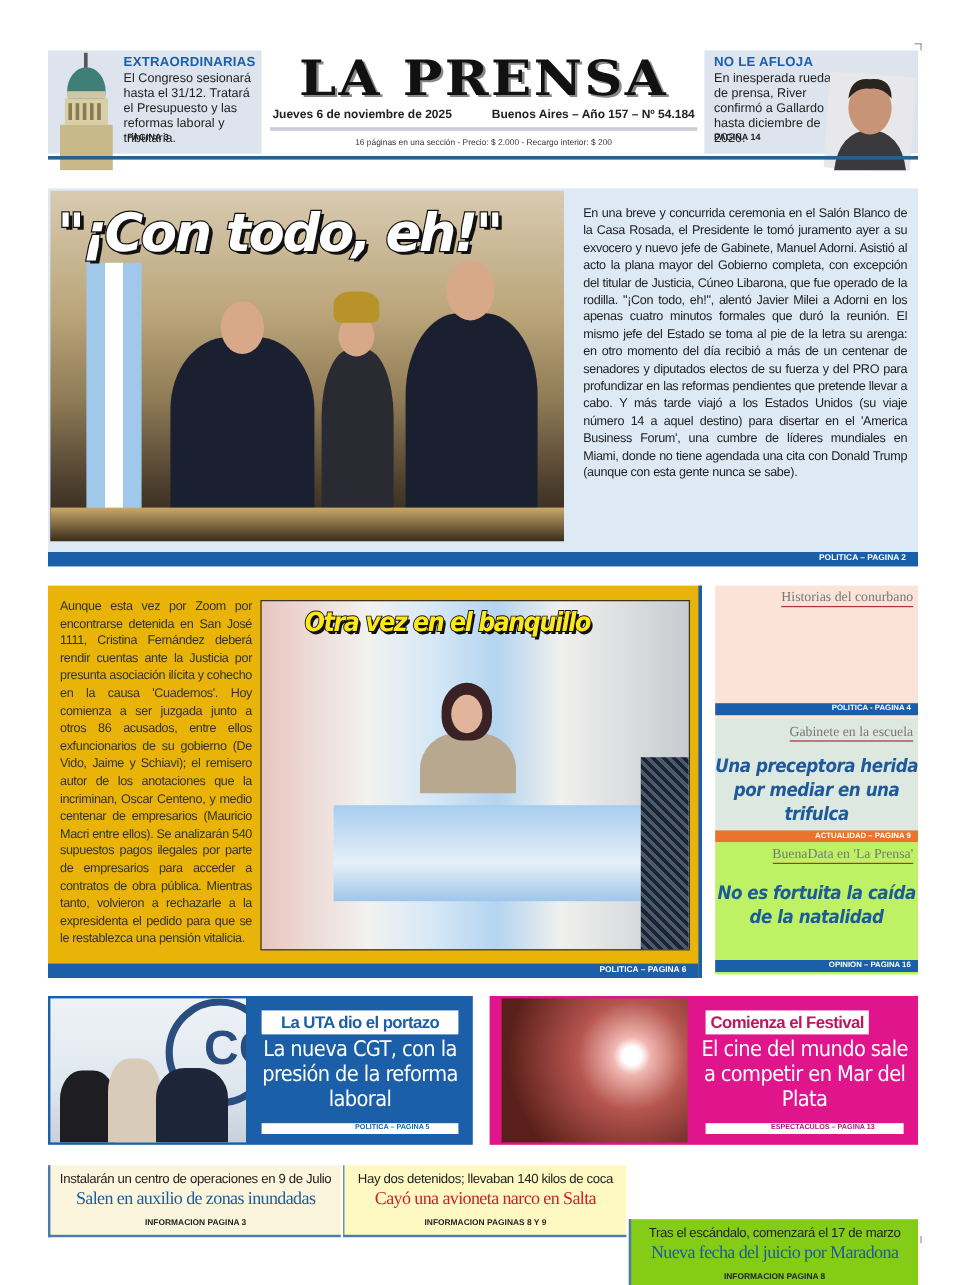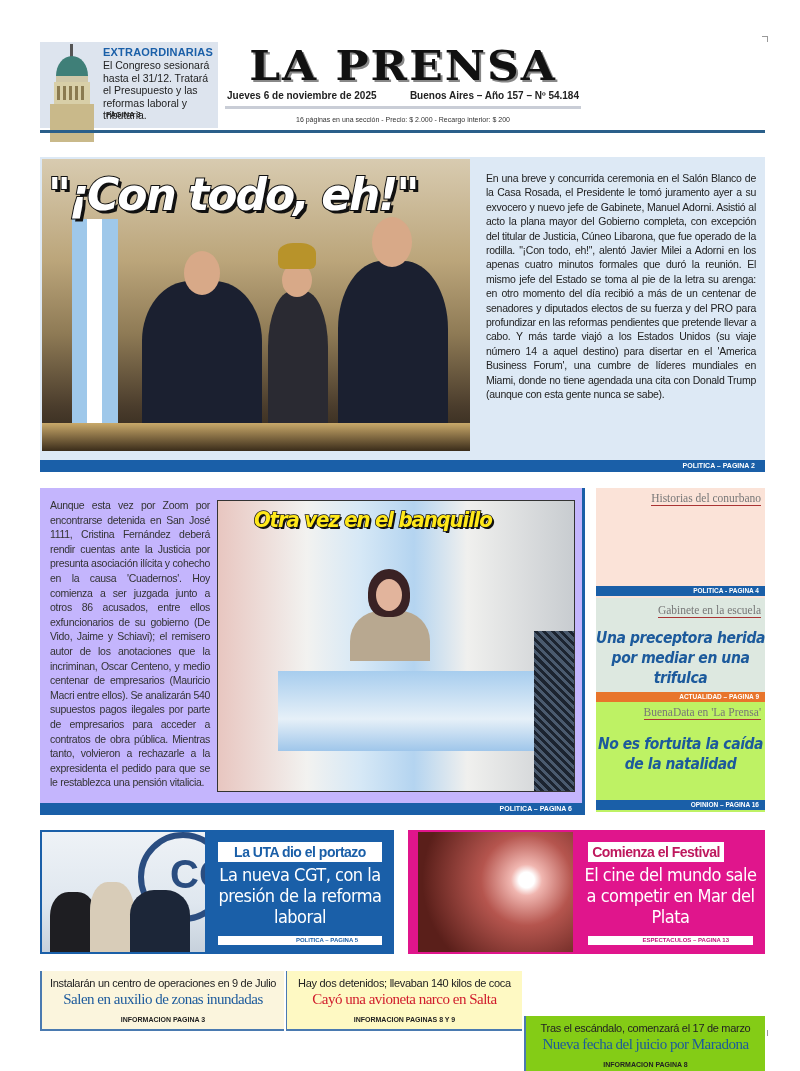--- a/index.html
+++ b/index.html
@@ -38,21 +38,21 @@
   .lead-photo .flag { position: absolute; left: 30px; top: 60px; width: 46px; height: 210px; background: linear-gradient(90deg, #9fc8ea 0 33%, #fff 33% 66%, #9fc8ea 66%); }
   .lead-photo .person { position: absolute; bottom: 20px; border-radius: 40% 40% 4px 4px; background: #1b2030; }
   .lead-photo .head { position: absolute; border-radius: 50%; background: #d8a988; }
   .lead-photo .desk { position: absolute; left: 0; right: 0; bottom: 0; height: 28px; background: linear-gradient(#c9a96a, #3a2c1a); }
   .lead-headline { position: absolute; left: 6px; top: 10px; font-family: "DejaVu Sans", sans-serif; font-weight: bold; font-style: italic; font-size: 44px; color: #fff; letter-spacing: -2px; -webkit-text-stroke: 2px #111; paint-order: stroke fill; text-shadow: 3px 3px 0 #111; }
   .lead-body { position: absolute; left: 446px; top: 14px; width: 270px; font-size: 10.5px; line-height: 14.4px; color: #222; text-align: justify; font-family: "Liberation Sans Narrow", "Liberation Sans", sans-serif; letter-spacing: -0.25px; }
   .section-bar { position: absolute; left: 0; right: 0; height: 12px; background: #1a5fa8; color: #fff; font-size: 7px; font-weight: bold; text-align: right; padding-right: 10px; line-height: 12px; }
   .lead .section-bar { bottom: 0; }
 
   
-  .second { position: absolute; left: 40px; top: 488px; width: 545px; height: 327px; background: #c4b5fd; border-right: 3px solid #1a5fa8; }
+  .second { position: absolute; left: 40px; top: 488px; width: 545px; height: 327px; background: #eab308; border-right: 3px solid #1a5fa8; }
   .second-body { position: absolute; left: 10px; top: 10px; width: 160px; font-size: 10.5px; line-height: 14.6px; color: #333; text-align: justify; letter-spacing: -0.3px; }
   .second-photo { position: absolute; left: 177px; top: 12px; width: 358px; height: 292px; overflow: hidden; border: 1px solid #333;
     background: linear-gradient(90deg, #e8c6c0 0%, #f2f2f0 25%, #d6e8f6 40%, #b4d4f0 55%, #f0f0ee 70%, #c8ccd0 100%); }
   .second-photo .banner { position: absolute; left: 60px; right: 40px; bottom: 40px; height: 80px; background: linear-gradient(#a7cdee, #e6f0f8 60%, #9fc6ea); }
   .second-photo .cfk-hair { position: absolute; left: 150px; top: 68px; width: 42px; height: 48px; border-radius: 50% 50% 40% 40%; background: #3a2224; }
   .second-photo .cfk-face { position: absolute; left: 158px; top: 78px; width: 26px; height: 32px; border-radius: 50%; background: #e2b49c; }
   .second-photo .cfk-body { position: absolute; left: 132px; top: 110px; width: 80px; height: 50px; border-radius: 30px 30px 0 0; background: #b8a890; }
   .second-photo .rail { position: absolute; right: 0; top: 130px; width: 40px; height: 162px; background: repeating-linear-gradient(45deg, #1c2430 0 3px, #4a5a6e 3px 6px); }
   .second-headline { position: absolute; left: 36px; top: 6px; font-family: "DejaVu Sans Condensed", "DejaVu Sans", sans-serif; font-weight: bold; font-style: italic; font-size: 22px; color: #ffe81a; letter-spacing: -1.2px; -webkit-text-stroke: 1.5px #111; paint-order: stroke fill; text-shadow: 2px 2px 0 #111; }
   .second .section-bar { bottom: 0; }
@@ -136,20 +136,31 @@
   </div>
 
   <div class="logo-area">
     <div class="logo">LA PRENSA</div>
     <span class="dateline left">Jueves 6 de noviembre de 2025</span>
     <span class="dateline right">Buenos Aires – Año 157 – Nº 54.184</span>
     <div class="rule"></div>
     <div class="priceline">16 páginas en una sección - Precio: $ 2.000 - Recargo interior: $ 200</div>
   </div>
 
+  <div class="ear ear-right">
+    <span class="kicker">NO LE AFLOJA</span>
+    <span class="txt">En inesperada rueda de prensa, River confirmó a Gallardo hasta diciembre de 2026.</span>
+    <span class="pg">PAGINA 14</span>
+    <svg class="portrait" viewBox="0 0 78 84">
+      <rect x="4" y="4" width="72" height="80" fill="#e8e8ea" transform="rotate(4 40 44)"></rect>
+      <path d="M10 84 Q14 52 40 50 Q66 52 70 84 Z" fill="#3a3a3e"></path>
+      <ellipse cx="40" cy="32" rx="18" ry="22" fill="#c89478"></ellipse>
+      <path d="M22 24 Q24 6 40 8 Q58 6 58 24 Q50 14 40 16 Q30 14 22 24Z" fill="#2a2420"></path>
+    </svg>
+  </div>
 </header>
 <div class="masthead-bar"></div>
 
 <article class="lead">
   <div class="lead-photo">
     <div class="flag"></div>
     <div class="person" style="left:100px;width:120px;height:150px;"></div>
     <div class="head" style="left:142px;top:92px;width:36px;height:44px;"></div>
     <div class="person" style="left:226px;width:60px;height:140px;background:#2a2a32;"></div>
     <div class="head" style="left:240px;top:104px;width:30px;height:34px;"></div>

